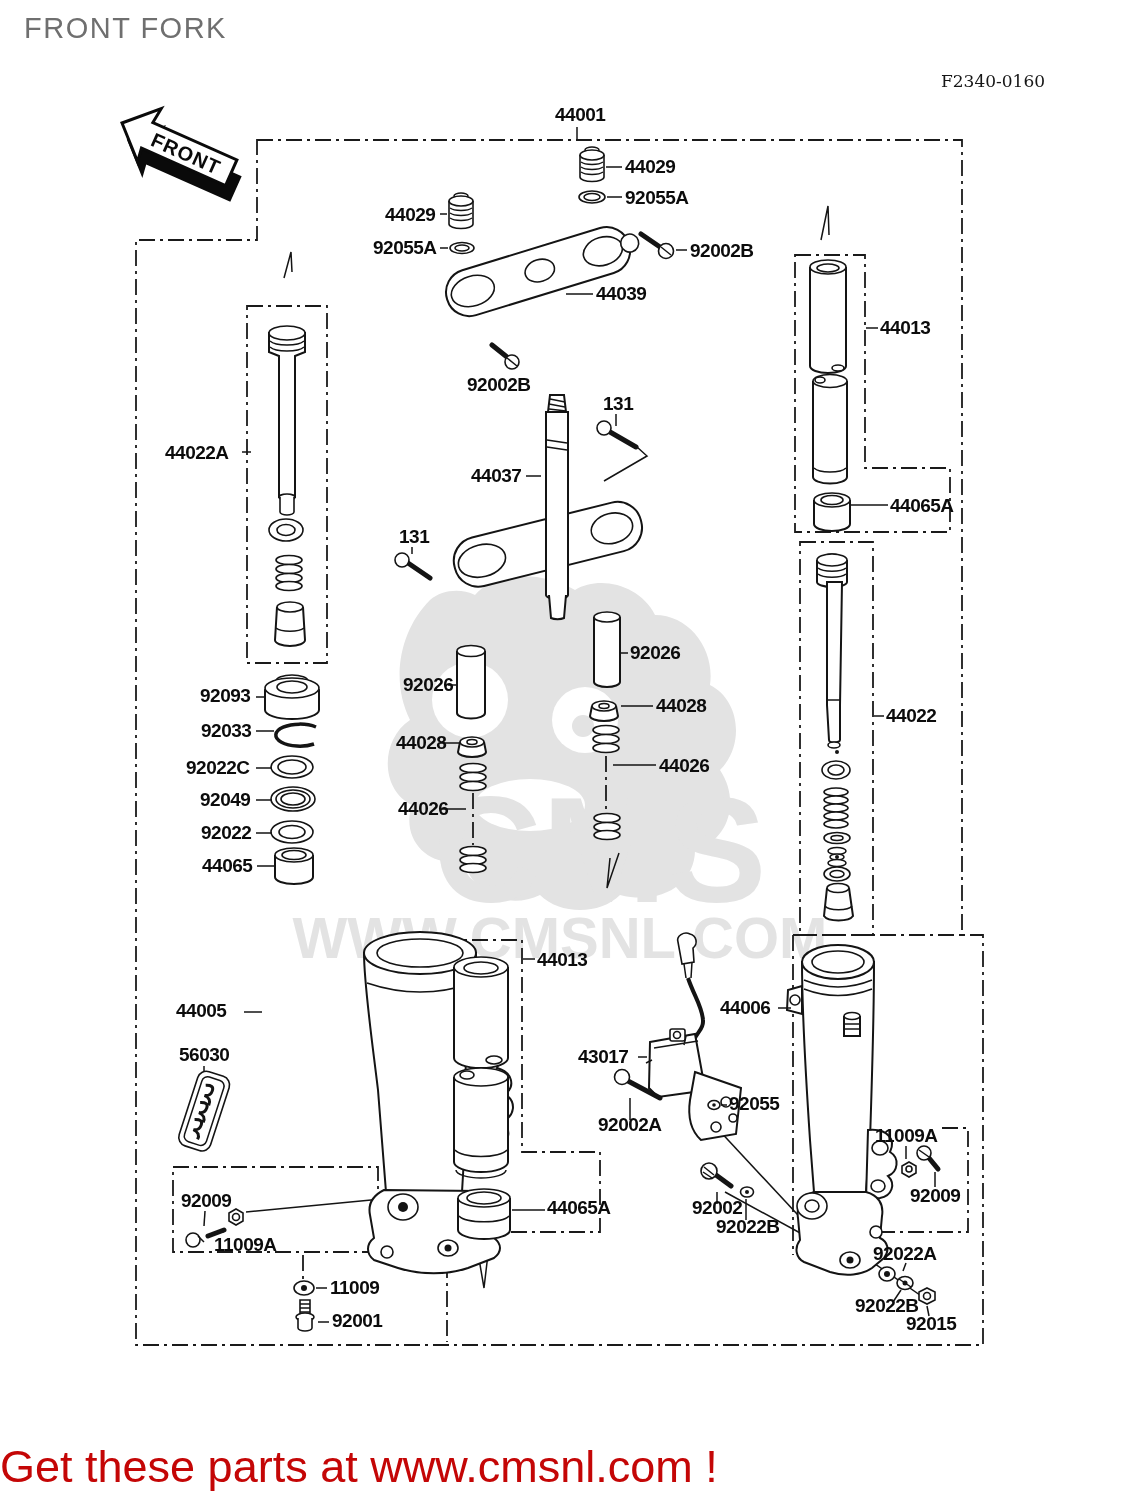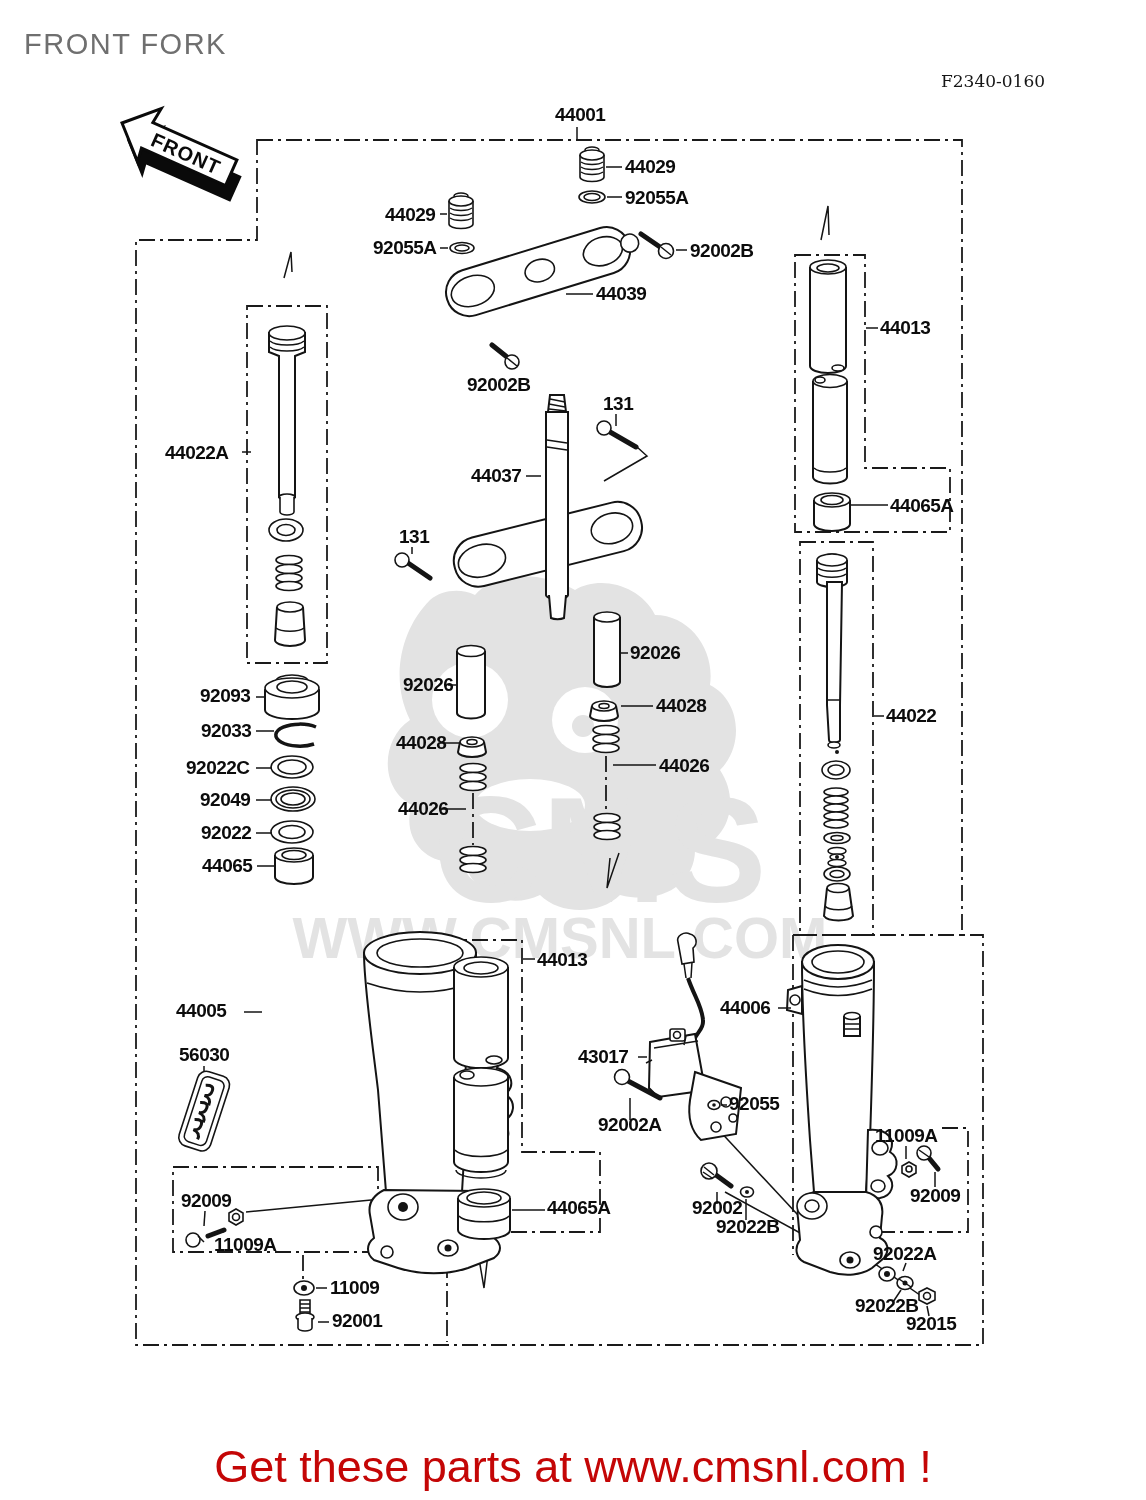--- a/index.html
+++ b/index.html
@@ -1,21 +1,21 @@
 <!DOCTYPE html>
 <html><head>
 <meta charset="utf-8">
 <style>
   html,body{margin:0;padding:0;background:#fff;}
   .page{position:relative;width:1146px;height:1500px;background:#fff;overflow:hidden;
         font-family:"Liberation Sans",sans-serif;}
-  .title{position:absolute;left:24px;top:28px;font-size:29px;letter-spacing:1.5px;color:#6f6f6f;}
+  .title{position:absolute;left:24px;top:12px;font-size:29px;letter-spacing:1.5px;color:#6f6f6f;}
   .figcode{position:absolute;left:941px;top:71px;font-family:"DejaVu Serif",serif;
            font-size:17px;color:#161616;}
-  .banner{position:absolute;left:0;right:0;top:1441px;text-align:center;
+  .banner{position:absolute;left:0;right:0;top:1441px;
           font-size:45px;color:#c40606;}
   svg.diagram{position:absolute;left:0;top:0;}
   svg.front-arrow{position:absolute;left:108px;top:78px;}
   .fw{fill:#ffffff;stroke:#141414;stroke-width:2;}
   .fwt{fill:#ffffff;stroke:#141414;stroke-width:1.6;}
   .thin{fill:none;stroke:#141414;stroke-width:1.5;}
   .bolt{fill:none;stroke:#141414;stroke-width:5;stroke-linecap:round;}
   .phantom{fill:none;stroke:#1a1a1a;stroke-width:1.8;stroke-dasharray:16 5 3 5;}
   .dark{fill:#141414;stroke:none;}
   .wm{fill:#e3e3e3;}

